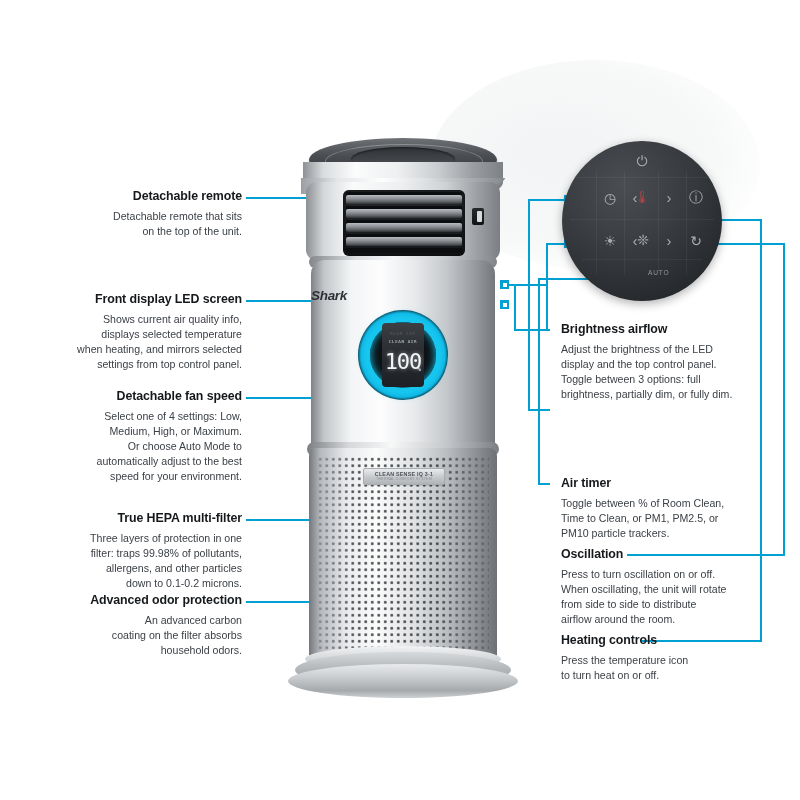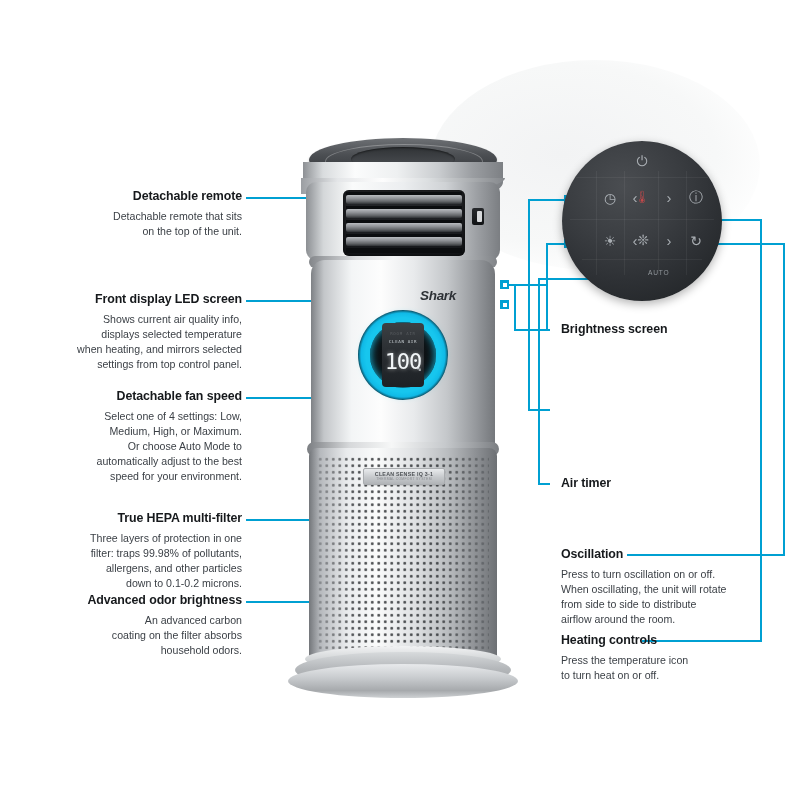--- a/index.html
+++ b/index.html
@@ -54,21 +54,21 @@
   .lvslot{position:absolute;left:3px;width:116px;height:5px;background:#0b0d0f;}
   .sidebtn{position:absolute;left:166px;top:26px;width:12px;height:17px;border-radius:2px;
     background:linear-gradient(180deg,#26282b,#111315);}
   .sidebtn:after{content:"";position:absolute;left:5px;top:3px;width:5px;height:11px;background:#d8dadc;border-radius:1px;}
 
   
   .midbody{position:absolute;left:28px;top:132px;width:184px;height:192px;border-radius:14px 14px 8px 8px;
     background:linear-gradient(90deg,#7e8185 0%,#c3c6c9 7%,#f3f5f6 22%,#fdfdfd 38%,#e8eaec 56%,#c4c7ca 74%,#94979b 90%,#74777b 100%);}
   .midseam{position:absolute;left:26px;top:128px;width:188px;height:12px;border-radius:6px;
     background:linear-gradient(90deg,#83868a,#dcdee0 25%,#f4f5f6 45%,#cbced1 72%,#818488);}
-  .brand{position:absolute;left:17px;top:28px;width:220px;text-align:center;
+  .brand{position:absolute;left:0;top:28px;width:220px;
     font-size:13.5px;font-weight:bold;font-style:italic;color:#2d3136;letter-spacing:-0.3px;}
 
   
   .ledwrap{position:absolute;left:47px;top:50px;width:90px;height:90px;}
   .ledring{position:absolute;inset:0;border-radius:50%;
     background:radial-gradient(circle,#101417 0%,#0c1013 54%,#18c8f0 57%,#0fb6e4 66%,#0a2a36 72%,rgba(12,20,24,0) 84%);}
   .ledring:before{content:"";position:absolute;left:7px;top:7px;right:7px;bottom:7px;border-radius:50%;
     border:5px solid #17c6ee;box-shadow:0 0 10px #17c6ee,inset 0 0 8px #17c6ee;}
   .ledface{position:absolute;left:24px;top:13px;width:42px;height:64px;border-radius:4px;
     background:linear-gradient(180deg,#3c4044 0%,#2a2e32 45%,#1d2125 100%);overflow:hidden;}
@@ -291,31 +291,33 @@
     <div class="co-title">Detachable fan speed</div>
     <div class="co-body">Select one of 4 settings: Low,<br>Medium, High, or Maximum.<br>Or choose Auto Mode to<br>automatically adjust to the best<br>speed for your environment.</div>
   </div>
 
   <div class="callout left" style="left:20px;top:511px;width:222px;">
     <div class="co-title">True HEPA multi-filter</div>
     <div class="co-body">Three layers of protection in one<br>filter: traps 99.98% of pollutants,<br>allergens, and other particles<br>down to 0.1-0.2 microns.</div>
   </div>
 
   <div class="callout left" style="left:20px;top:593px;width:222px;">
-    <div class="co-title">Advanced odor brightness</div>
+    <div class="co-title">Advanced odor protection</div>
     <div class="co-body">An advanced carbon<br>coating on the filter absorbs<br>household odors.</div>
   </div>
 
   <div class="callout right" style="left:561px;top:322px;width:230px;">
-    <div class="co-title">Brightness screen</div>
+    <div class="co-title">Brightness airflow</div>
+    <div class="co-body">Adjust the brightness of the LED<br>display and the top control panel.<br>Toggle between 3 options: full<br>brightness, partially dim, or fully dim.</div>
   </div>
 
 
   <div class="callout right" style="left:561px;top:476px;width:230px;">
     <div class="co-title">Air timer</div>
+    <div class="co-body">Toggle between % of Room Clean,<br>Time to Clean, or PM1, PM2.5, or<br>PM10 particle trackers.</div>
   </div>
 
   <div class="callout right" style="left:561px;top:633px;width:230px;">
     <div class="co-title">Heating controls</div>
     <div class="co-body">Press the temperature icon<br>to turn heat on or off.</div>
   </div>
 
   <div class="callout right" style="left:561px;top:547px;width:230px;">
     <div class="co-title">Oscillation</div>
     <div class="co-body">Press to turn oscillation on or off.<br>When oscillating, the unit will rotate<br>from side to side to distribute<br>airflow around the room.</div>

